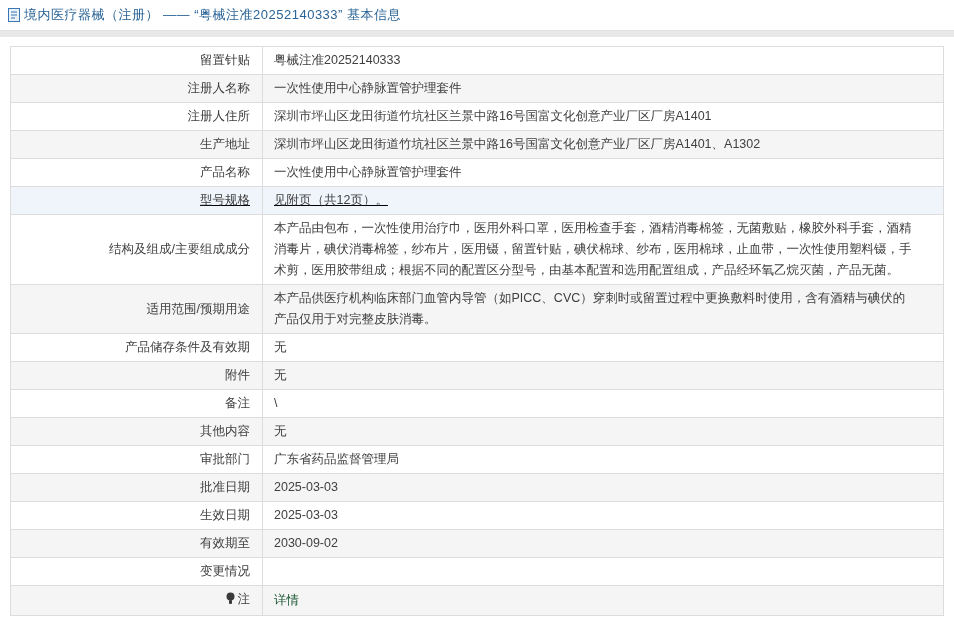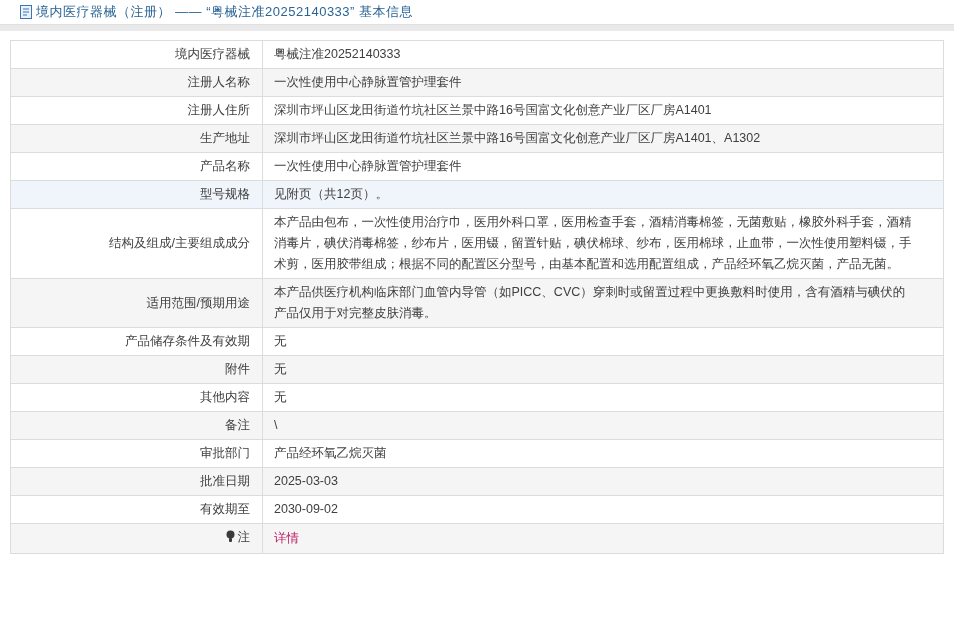--- a/index.html
+++ b/index.html
@@ -3,22 +3,22 @@
 <meta charset="utf-8">
 <style>
   * { box-sizing: border-box; }
   html, body { margin: 0; padding: 0; background: #ffffff; }
   body {
     font-family: "Liberation Sans", "DejaVu Sans", sans-serif;
     width: 954px; height: 632px; overflow: hidden;
   }
   
   .page-header {
-    height: 24px; display: flex; align-items: center;
-    padding-left: 20px; background: #ffffff;
+    height: 30px; display: flex; align-items: center;
+    padding-left: 8px; background: #ffffff;
   }
   .doc-icon { display: inline-flex; margin-right: 4px; }
   .page-title {
     color: #2a6496; font-size: 13px; letter-spacing: 0.5px;
   }
   .gray-strip { height: 7px; background: #e9e9e9; border-top: 1px solid #e0e0e0; }
   
   .table-wrap { padding: 9px 10px 0 10px; background: #fff; }
   table.info-table {
     width: 100%; border-collapse: collapse; table-layout: fixed;
@@ -28,22 +28,22 @@
     border: 1px solid #dcdcdc;
     font-size: 12.5px; color: #404040; line-height: 21px;
     vertical-align: middle; word-break: break-all;
   }
   td.label-cell {
     width: 252px; text-align: right;
     padding: 3px 12px 3px 6px; color: #555555;
   }
   td.value-cell { padding: 3px 29px 3px 11px; }
   tr.data-row:nth-child(even) { background: #f5f5f6; }
-  tr.data-row.highlight { background: #f0f4fb; }
-  a.detail-link { color: #be185d; text-decoration: none; cursor: pointer; }
+  tr.data-row.highlight { background: #f0f4fb; text-decoration: underline; }
+  a.detail-link { color: #14532d; text-decoration: none; cursor: pointer; }
   .label-icon { display: none; margin-right: 3px; vertical-align: -2px; }
 </style>
 </head>
 <body>
 
 <div class="page-header">
   <span class="doc-icon">
     <svg width="12" height="14" viewBox="0 0 12 14">
       <rect x="0.5" y="0.5" width="11" height="13" fill="#eaf1f8" stroke="#3a77b5"></rect>
       <line x1="3" y1="4" x2="9" y2="4" stroke="#3a77b5"></line>
@@ -53,21 +53,21 @@
   </span>
   <span class="page-title">境内医疗器械（注册） —— “粤械注准20252140333” 基本信息</span>
 </div>
 
 <div class="gray-strip"></div>
 
 <div class="table-wrap">
   <table class="info-table">
     <tbody id="table-body">
   <tr class="data-row">
-    <td class="label-cell"><span class="label-text">境内医疗器械</span></td>
+    <td class="label-cell"><span class="label-text">留置针贴</span></td>
     <td class="value-cell">粤械注准20252140333</td>
   </tr>
 
   <tr class="data-row">
     <td class="label-cell"><span class="label-text">注册人名称</span></td>
     <td class="value-cell">一次性使用中心静脉置管护理套件</td>
   </tr>
 
   <tr class="data-row">
     <td class="label-cell"><span class="label-text">注册人住所</span></td>
@@ -104,45 +104,53 @@
     <td class="label-cell"><span class="label-text">产品储存条件及有效期</span></td>
     <td class="value-cell">无</td>
   </tr>
 
   <tr class="data-row">
     <td class="label-cell"><span class="label-text">附件</span></td>
     <td class="value-cell">无</td>
   </tr>
 
   <tr class="data-row">
+    <td class="label-cell"><span class="label-text">备注</span></td>
+    <td class="value-cell">\</td>
+  </tr>
+
+  <tr class="data-row">
     <td class="label-cell"><span class="label-text">其他内容</span></td>
     <td class="value-cell">无</td>
   </tr>
 
   <tr class="data-row">
-    <td class="label-cell"><span class="label-text">备注</span></td>
-    <td class="value-cell">\</td>
-  </tr>
-
-  <tr class="data-row">
     <td class="label-cell"><span class="label-text">审批部门</span></td>
-    <td class="value-cell">产品经环氧乙烷灭菌</td>
+    <td class="value-cell">广东省药品监督管理局</td>
   </tr>
 
   <tr class="data-row">
     <td class="label-cell"><span class="label-text">批准日期</span></td>
     <td class="value-cell">2025-03-03</td>
   </tr>
 
+  <tr class="data-row">
+    <td class="label-cell"><span class="label-text">生效日期</span></td>
+    <td class="value-cell">2025-03-03</td>
+  </tr>
 
   <tr class="data-row">
     <td class="label-cell"><span class="label-text">有效期至</span></td>
     <td class="value-cell">2030-09-02</td>
   </tr>
 
+  <tr class="data-row">
+    <td class="label-cell"><span class="label-text">变更情况</span></td>
+    <td class="value-cell"></td>
+  </tr>
 
   <tr class="data-row">
     <td class="label-cell"><span class="label-icon" style="display: inline-block;"><svg width="9" height="13" viewBox="0 0 9 13">
                 <circle cx="4.5" cy="4.5" r="4" fill="#3a3a3a"></circle>
                 <rect x="3" y="8" width="3" height="4" rx="1" fill="#3a3a3a"></rect>
               </svg></span><span class="label-text">注</span></td>
     <td class="value-cell"><a class="detail-link" href="#">详情</a></td>
   </tr>
 </tbody>
   </table>

